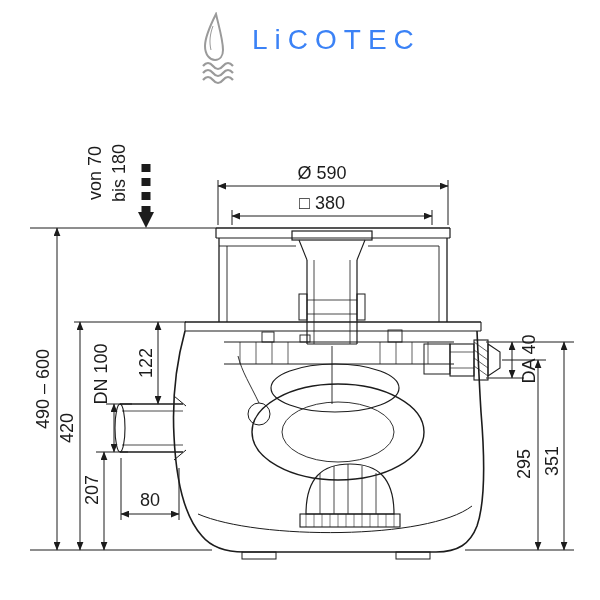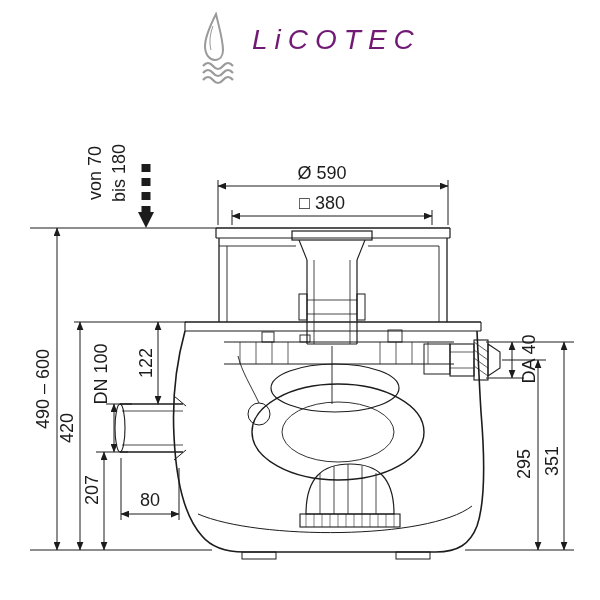--- a/index.html
+++ b/index.html
@@ -1,19 +1,19 @@
 <!DOCTYPE html>
 <html><head>
 <meta charset="utf-8">
 <style>
   html,body{margin:0;padding:0;background:#ffffff;}
   body{width:600px;height:600px;overflow:hidden;}
   .canvas{position:relative;width:600px;height:600px;font-family:"Liberation Sans",sans-serif;background:#ffffff;}
   .logo{position:absolute;left:200px;top:12px;display:flex;align-items:flex-start;z-index:2;}
-  .logo-text{margin:12px 0 0 8px;font-size:28px;letter-spacing:7px;color:#701a75;font-weight:400;font-style:italic;}
+  .logo-text{margin:12px 0 0 8px;font-size:28px;letter-spacing:7px;color:#3b82f6;font-weight:400;}
   .drawing-svg{position:absolute;left:0;top:0;}
   svg text{font-family:"Liberation Sans",sans-serif;font-size:18px;fill:#1c1c1c;}
   .thin{stroke:#1c1c1c;stroke-width:1;fill:none;}
   .draw{stroke:#1c1c1c;fill:none;}
 </style>
 </head>
 <body>
 
 <div class="canvas">
 

